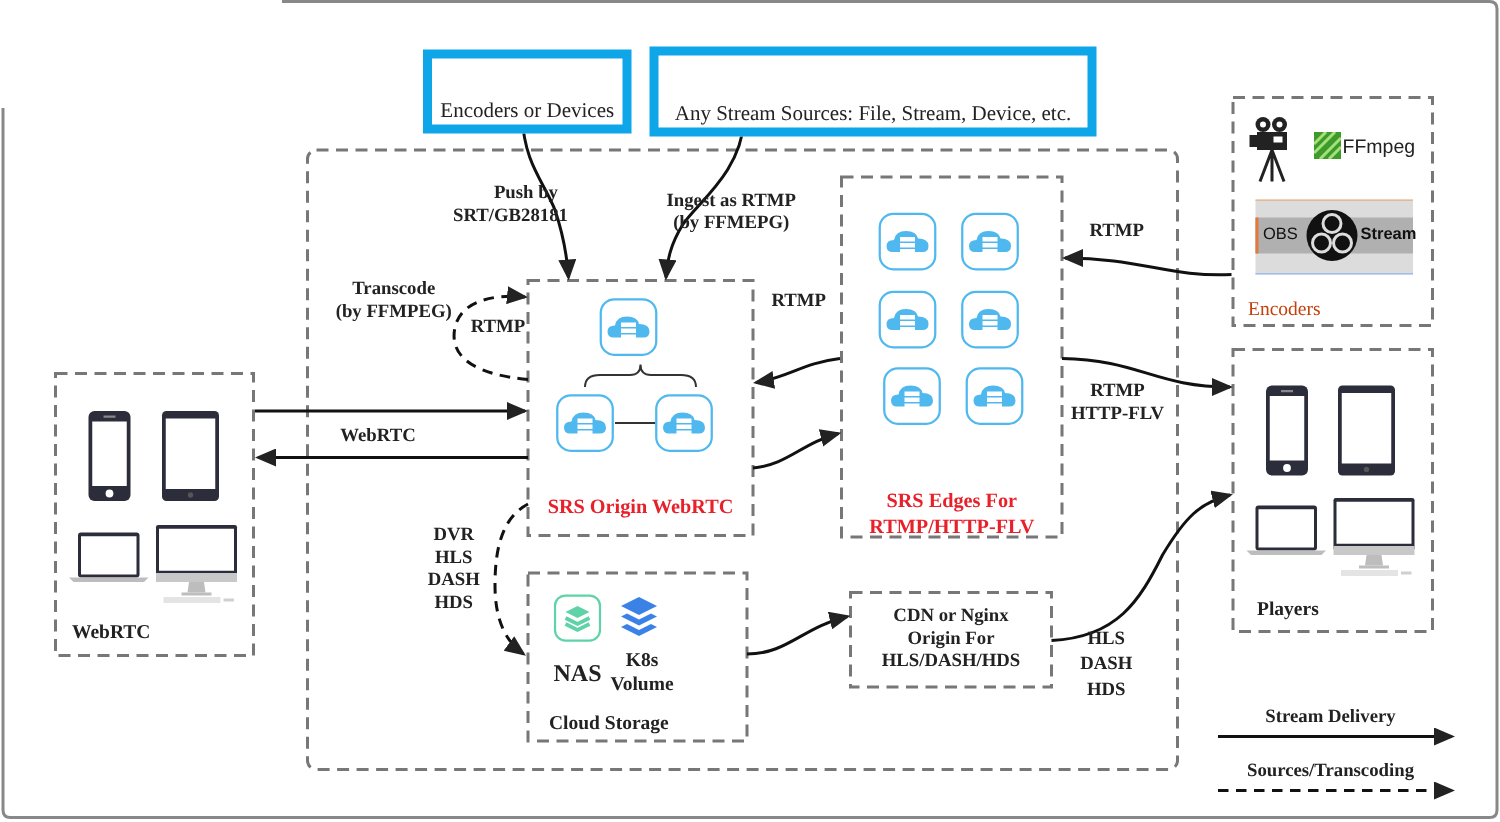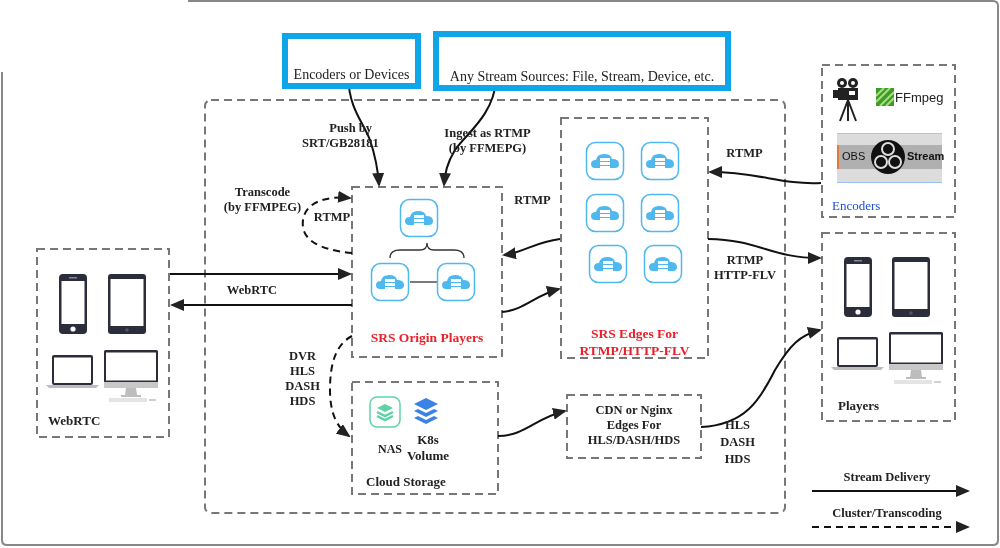--- a/index.html
+++ b/index.html
@@ -1,21 +1,21 @@
 <!DOCTYPE html>
 <html><head>
 <meta charset="utf-8">
 <style>
   html, body { margin: 0; padding: 0; background: #ffffff; }
   body { width: 1000px; height: 548px; position: relative; overflow: hidden;
          font-family: "Liberation Serif", "DejaVu Serif", serif; }
   #stage { position: absolute; left: 0; top: 0; width: 1000px; height: 548px; }
   .lbl { position: absolute; text-align: center; color: #222; font-weight: bold;
          font-size: 12.5px; line-height: 15px; white-space: nowrap; }
-  .lbl-plain { position: absolute; color: #1d4ed8; font-size: 13px; line-height: 16px; white-space: nowrap; }
+  .lbl-plain { position: absolute; color: #c2410c; font-size: 13px; line-height: 16px; white-space: nowrap; }
   .red { color: #e8202a; }
   .node { position: absolute; }
   .solid-box { position: absolute; border: 6px solid #0ea5e9; background: #fff;
                display: flex; align-items: flex-end; justify-content: center; }
   .solid-box span { font-size: 14px; color: #222; }
 </style>
 </head>
 <body>
 
 <div id="stage">
@@ -130,21 +130,21 @@
         <rect x="15" y="21" width="10" height="3" fill="#fff"></rect>
         <rect x="15" y="25" width="10" height="3" fill="#fff"></rect>
       </svg></div>
   <div class="node" style="left:436px;top:262px;"><svg width="40" height="40" class="cloud-server" viewBox="0 0 40 40">
         <rect x="1.5" y="1.5" width="37" height="37" rx="9" fill="#fff" stroke="#4fb8ee" stroke-width="1.5"></rect>
         <path d="M10,27 Q6,27 6,23 Q6,19 11,19 Q12,13 19,13 Q26,13 27,18 Q34,18 34,23 Q34,27 30,27 Z" fill="#4fb8ee"></path>
         <rect x="15" y="17" width="10" height="3" fill="#fff"></rect>
         <rect x="15" y="21" width="10" height="3" fill="#fff"></rect>
         <rect x="15" y="25" width="10" height="3" fill="#fff"></rect>
       </svg></div>
-  <div class="lbl red" style="left:352px;top:330px;width:150px;font-size:13.5px;">SRS Origin Players</div>
+  <div class="lbl red" style="left:352px;top:330px;width:150px;font-size:13.5px;">SRS Origin WebRTC</div>
 
   <div class="node" style="left:585px;top:141px;"><svg width="40" height="40" class="cloud-server" viewBox="0 0 40 40">
         <rect x="1.5" y="1.5" width="37" height="37" rx="9" fill="#fff" stroke="#4fb8ee" stroke-width="1.5"></rect>
         <path d="M10,27 Q6,27 6,23 Q6,19 11,19 Q12,13 19,13 Q26,13 27,18 Q34,18 34,23 Q34,27 30,27 Z" fill="#4fb8ee"></path>
         <rect x="15" y="17" width="10" height="3" fill="#fff"></rect>
         <rect x="15" y="21" width="10" height="3" fill="#fff"></rect>
         <rect x="15" y="25" width="10" height="3" fill="#fff"></rect>
       </svg></div>
   <div class="node" style="left:640px;top:141px;"><svg width="40" height="40" class="cloud-server" viewBox="0 0 40 40">
         <rect x="1.5" y="1.5" width="37" height="37" rx="9" fill="#fff" stroke="#4fb8ee" stroke-width="1.5"></rect>
@@ -194,30 +194,30 @@
       <path d="M8,20 L16,24 L24,20" fill="none" stroke="#5fd3a7" stroke-width="2.5"></path>
     </svg>
   </div>
   <div class="node" style="left:412px;top:396px;">
     <svg width="28" height="32" viewBox="0 0 28 32">
       <path d="M2,8 L14,2 L26,8 L14,14 Z" fill="#3b82e6"></path>
       <path d="M2,15 L14,21 L26,15 L22,13 L14,17 L6,13 Z" fill="#3b82e6"></path>
       <path d="M2,22 L14,28 L26,22 L22,20 L14,24 L6,20 Z" fill="#3b82e6"></path>
     </svg>
   </div>
-  <div class="lbl" style="left:368px;top:442px;width:34px;font-size:12px;text-align:right;">NAS</div>
+  <div class="lbl" style="left:368px;top:442px;width:34px;font-size:16px;">NAS</div>
   <div class="lbl" style="left:406px;top:432px;width:44px;font-size:13px;line-height:16px;">
     <div>K8s</div>
     <div>Volume</div>
   </div>
   <div class="lbl" style="left:366px;top:474px;text-align:left;font-size:13px;">Cloud Storage</div>
 
   <div class="lbl" style="left:567px;top:403px;width:134px;font-size:12.5px;">
     <div>CDN or Nginx</div>
-    <div>Edges For</div>
+    <div>Origin For</div>
     <div>HLS/DASH/HDS</div>
   </div>
 
   <div class="node device" style="left:58px;top:273px;"><svg width="30" height="62" class="dev-phone" viewBox="0 0 30 62">
         <rect x="1" y="1" width="28" height="60" rx="4" fill="#2b2d3a"></rect>
         <rect x="3.5" y="8" width="23" height="43" fill="#fff"></rect>
         <circle cx="15" cy="56" r="2.6" fill="#fff"></circle>
         <rect x="11" y="4" width="8" height="1.5" fill="#888"></rect>
       </svg></div>
   <div class="node device" style="left:107px;top:273px;"><svg width="40" height="62" class="dev-tablet" viewBox="0 0 40 62">
@@ -295,14 +295,14 @@
       <circle cx="18" cy="18" r="17" fill="#111"></circle>
       <circle cx="18" cy="10" r="6" fill="none" stroke="#ddd" stroke-width="2"></circle>
       <circle cx="11" cy="23" r="6" fill="none" stroke="#ddd" stroke-width="2"></circle>
       <circle cx="25" cy="23" r="6" fill="none" stroke="#ddd" stroke-width="2"></circle>
     </svg>
     <span style="position:absolute;left:70px;top:17px;font-family:'Liberation Sans',sans-serif;font-weight:bold;font-size:11px;color:#111;">Stream</span>
   </div>
   <div class="lbl-plain" style="left:832px;top:198px;">Encoders</div>
 
   <div class="lbl" style="left:812px;top:470px;width:150px;">Stream Delivery</div>
-  <div class="lbl" style="left:812px;top:506px;width:150px;">Cluster/Transcoding</div>
+  <div class="lbl" style="left:812px;top:506px;width:150px;">Sources/Transcoding</div>
 </div>
 
 </body></html>

